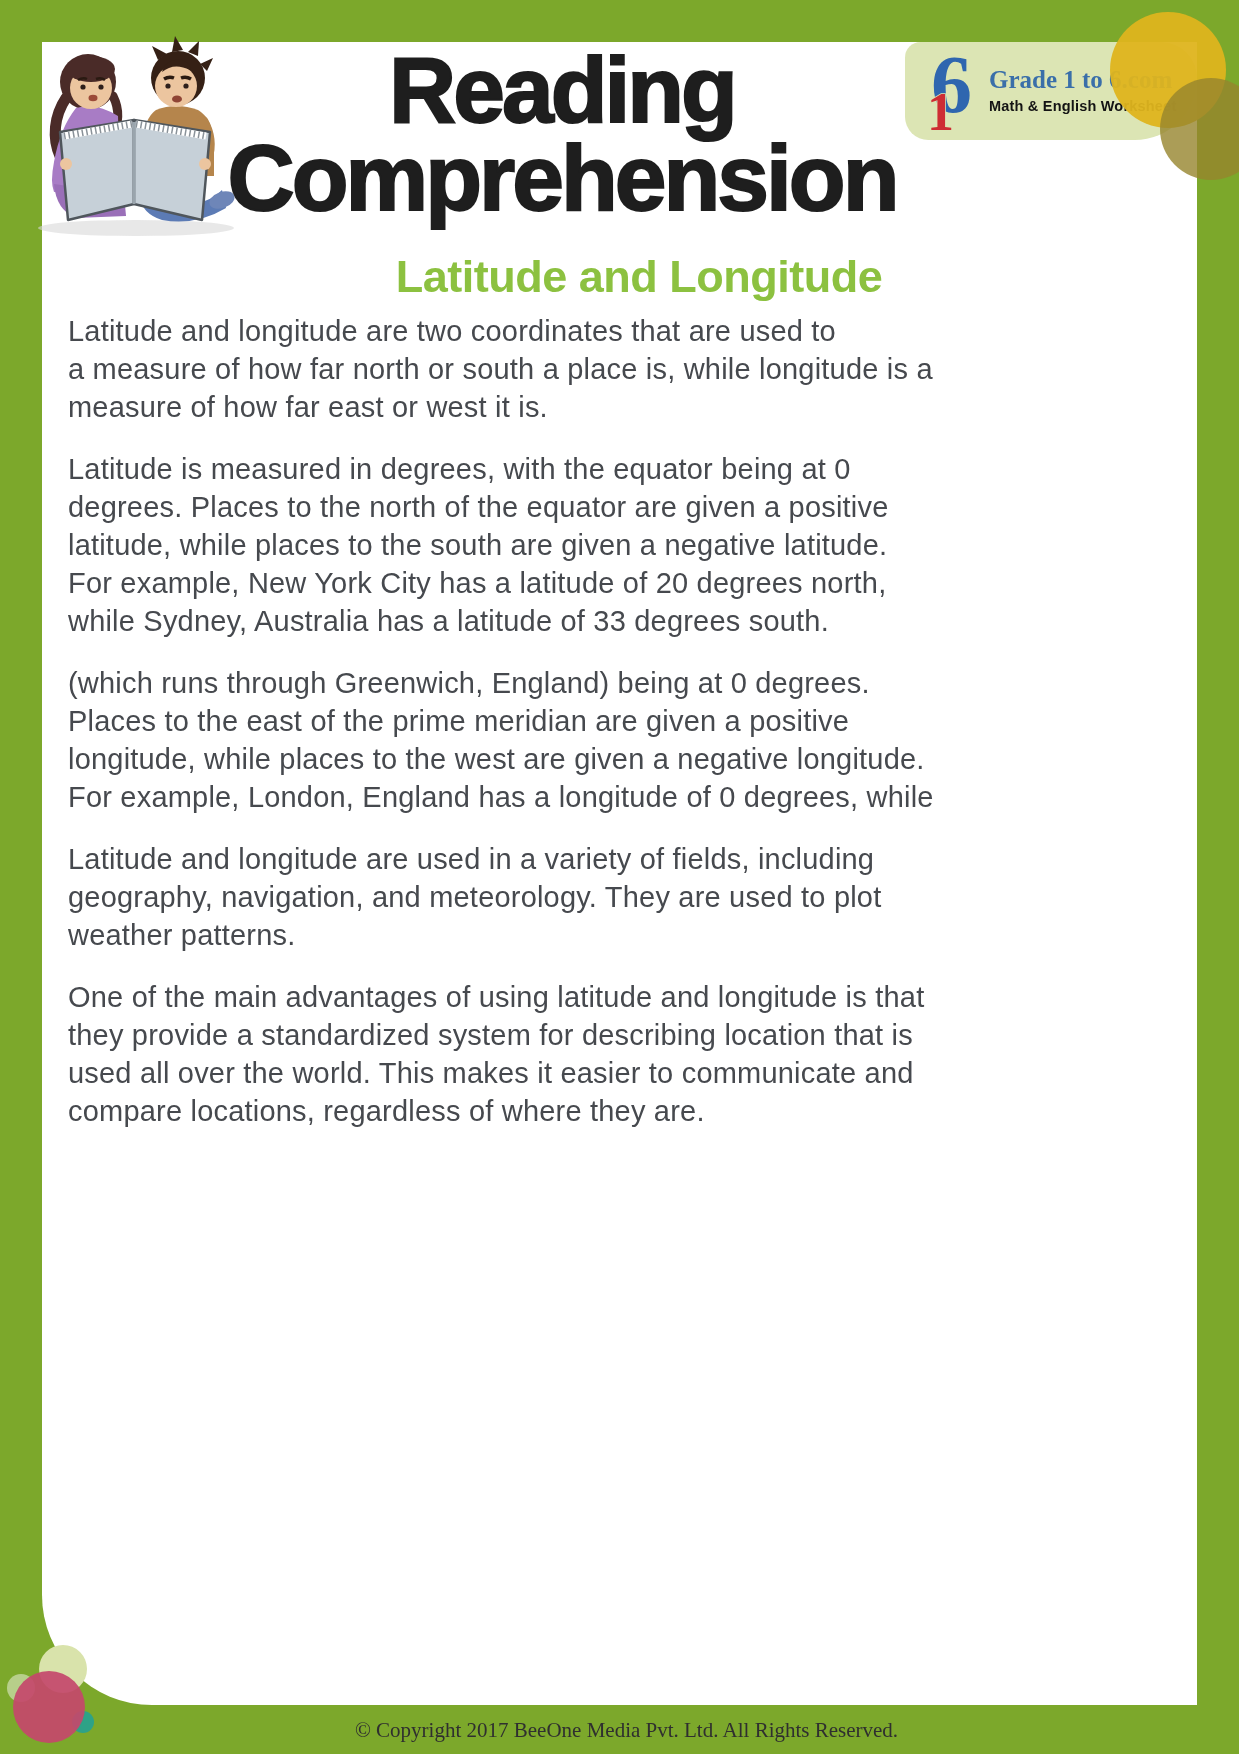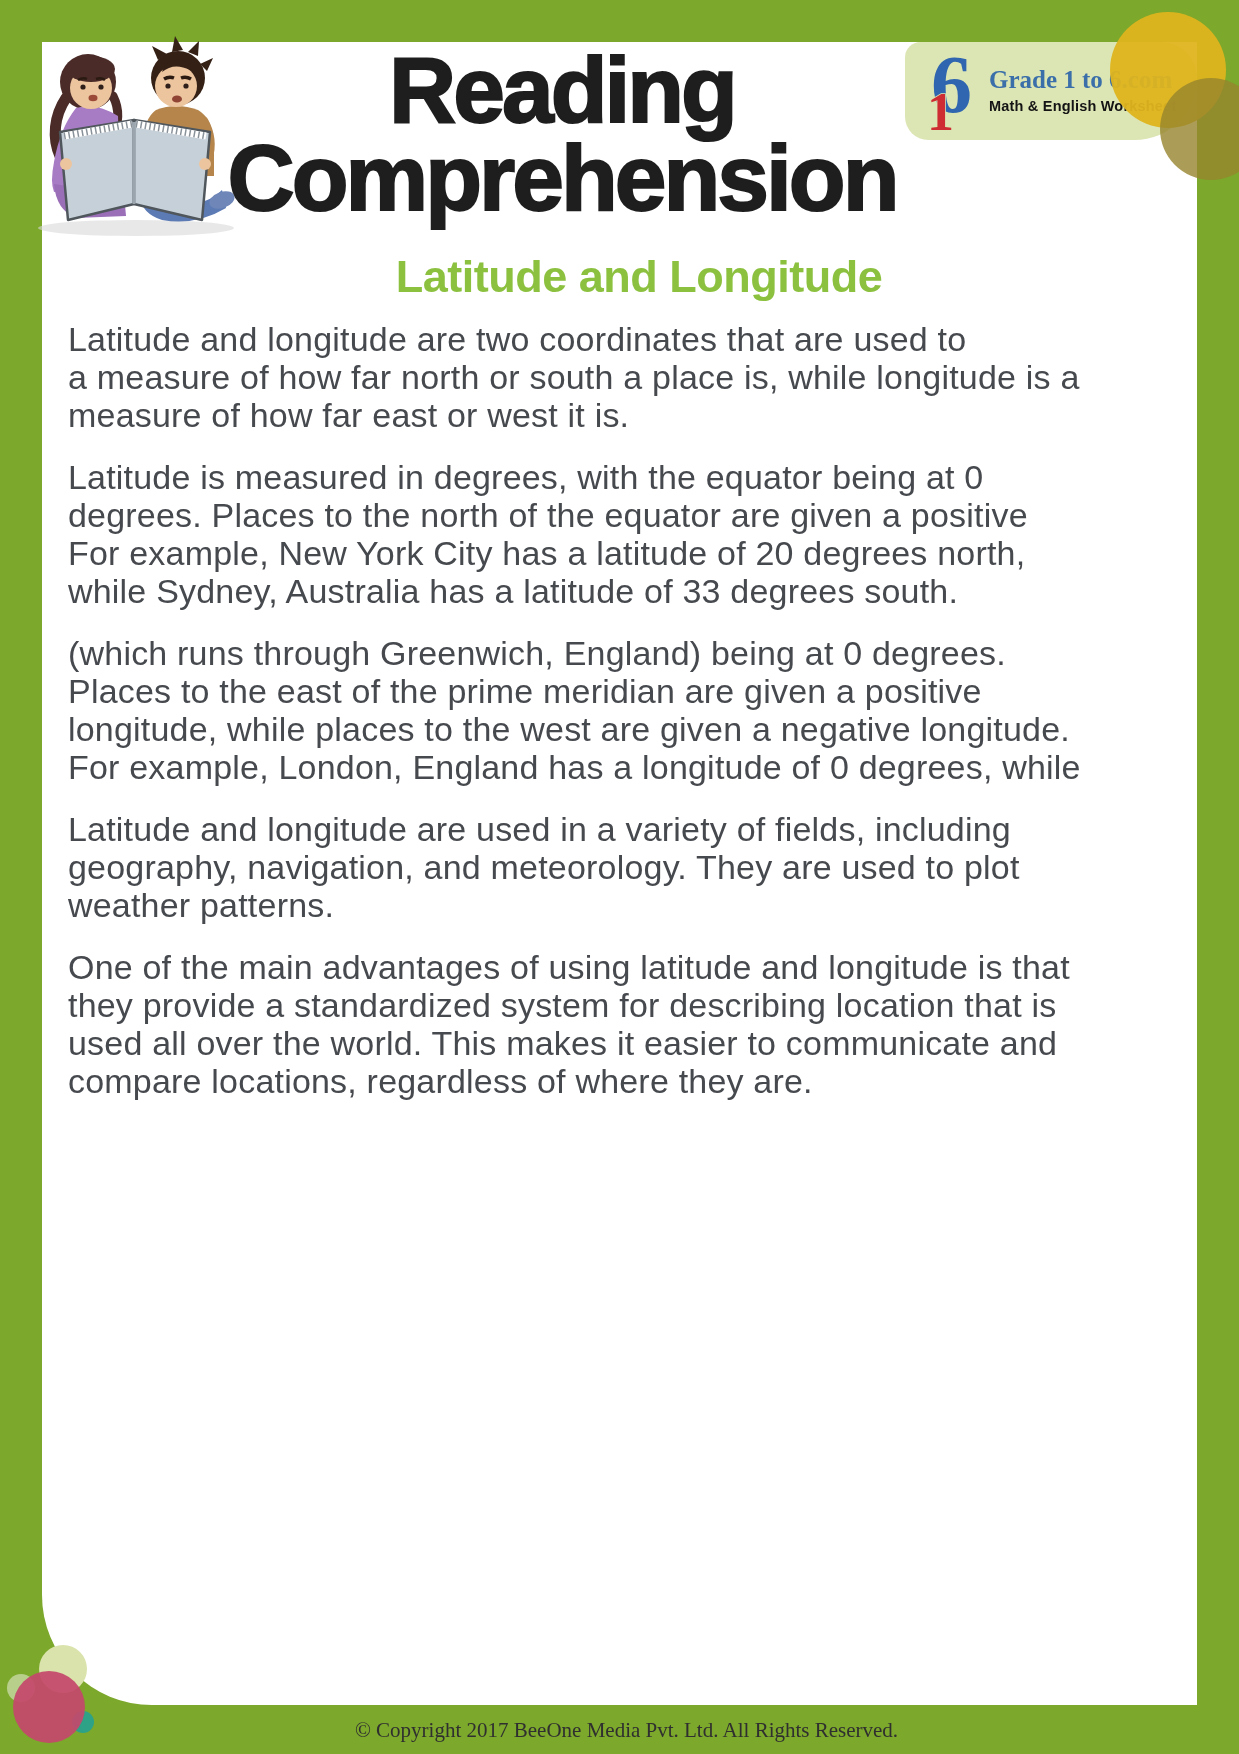--- a/index.html
+++ b/index.html
@@ -51,22 +51,22 @@
     -webkit-text-stroke:2px #1E1E1E;
   }
   .subtitle {
     position:absolute; left:42px; top:251px; width:1194px;
     text-align:center; color:#8CC140;
     font-size:45px; font-weight:bold; letter-spacing:-.5px;
   }
 
   
   .passage {
-    position:absolute; left:68px; top:320px; width:1115px;
-    font-size:34px; line-height:38px; color:#46494E; letter-spacing:.2px;
+    position:absolute; left:68px; top:312px; width:1115px;
+    font-size:29px; line-height:38px; color:#46494E; letter-spacing:.2px;
   }
   .para { margin:0 0 24px 0; }
   .line { display:block; white-space:nowrap; }
 
   
   .footer {
     position:absolute; left:0; bottom:0; width:100%; height:49px;
     line-height:50px; text-align:center;
     font-family:"Liberation Serif", serif; font-size:21px; color:#2F2F2F;margin-left:7px;
   }
@@ -144,20 +144,21 @@
 
   <div class="passage">
     <p class="para">
       <span class="line">Latitude and longitude are two coordinates that are used to</span>
       <span class="line">a measure of how far north or south a place is, while longitude is a</span>
       <span class="line">measure of how far east or west it is.</span>
     </p>
     <p class="para">
       <span class="line">Latitude is measured in degrees, with the equator being at 0</span>
       <span class="line">degrees. Places to the north of the equator are given a positive</span>
+      <span class="line">latitude, while places to the south are given a negative latitude.</span>
       <span class="line">For example, New York City has a latitude of 20 degrees north,</span>
       <span class="line">while Sydney, Australia has a latitude of 33 degrees south.</span>
     </p>
     <p class="para">
       <span class="line">(which runs through Greenwich, England) being at 0 degrees.</span>
       <span class="line">Places to the east of the prime meridian are given a positive</span>
       <span class="line">longitude, while places to the west are given a negative longitude.</span>
       <span class="line">For example, London, England has a longitude of 0 degrees, while</span>
     </p>
     <p class="para">

